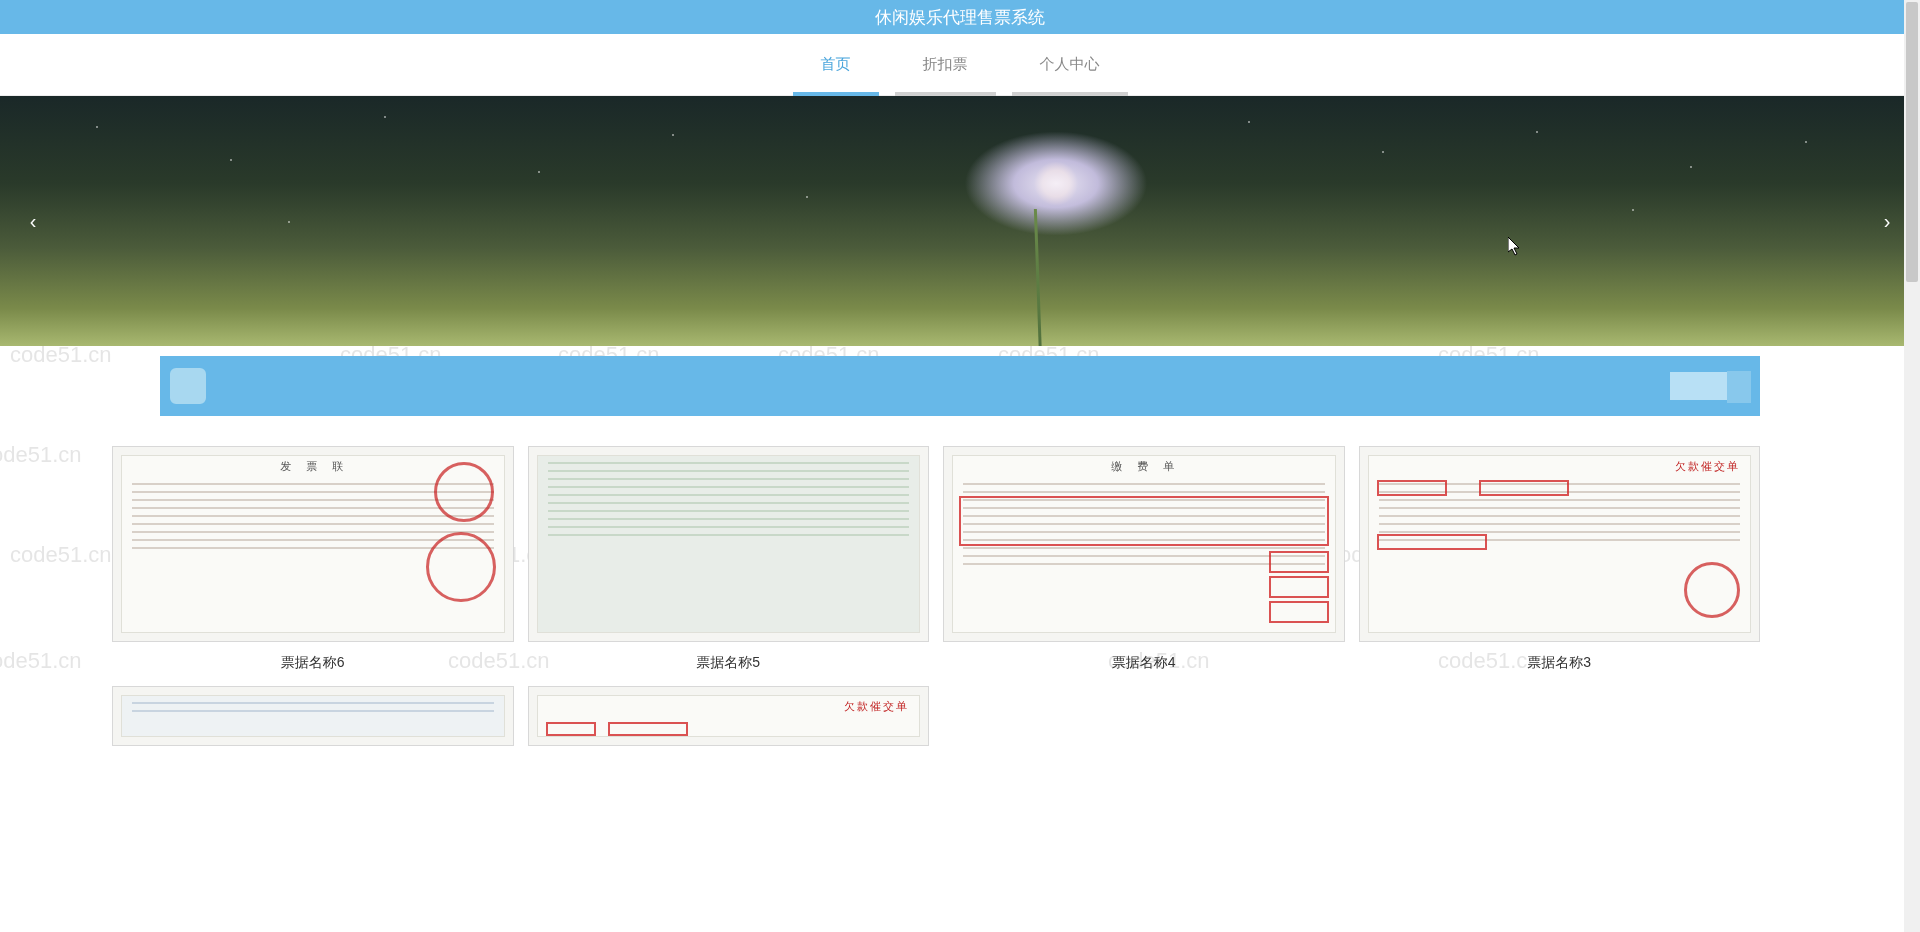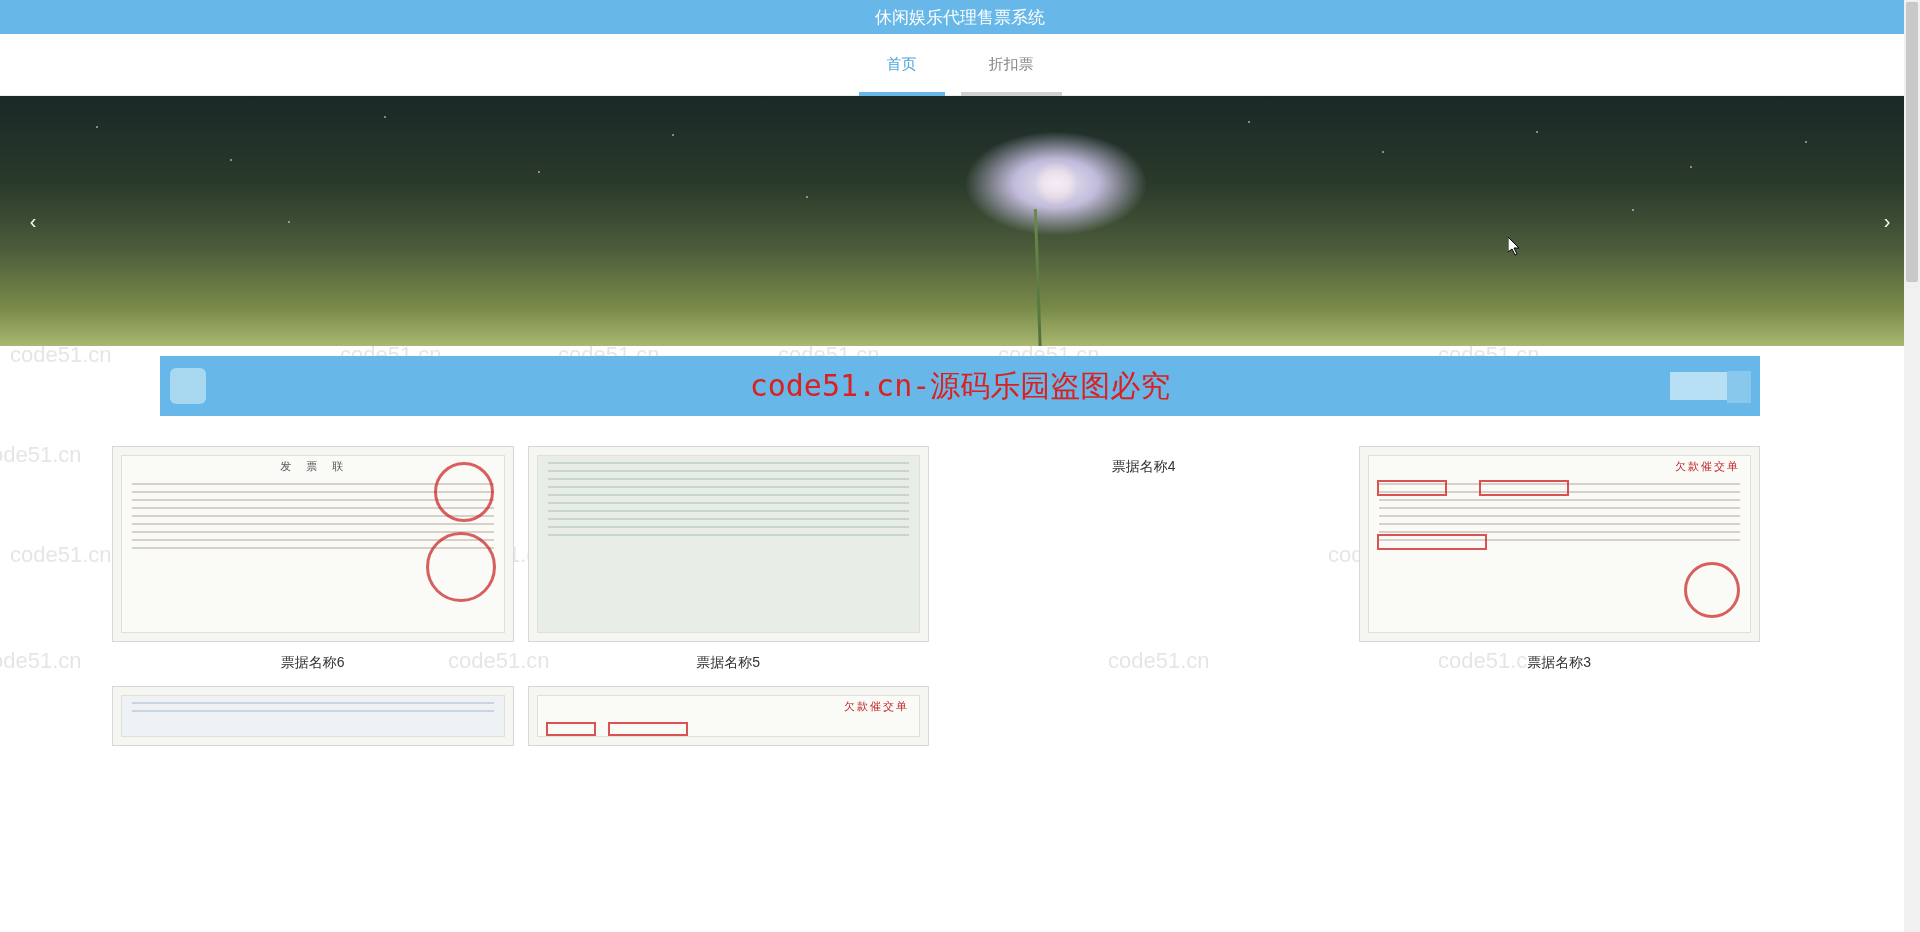--- a/index.html
+++ b/index.html
@@ -315,20 +315,23 @@
 <div class="top-bar">
   <div class="top-title">休闲娱乐代理售票系统</div>
 </div>
 
 <div class="nav-bar">
   <div class="nav-item active">
     <span>首页</span>
   </div>
   <div class="nav-item">
     <span>折扣票</span>
+  </div>
+  <div class="nav-item">
+    <span>个人中心</span>
   </div>
 </div>
 
 <div class="carousel">
   <div class="carousel-bg">
     <div class="flower-stem"></div>
     <div class="stars">
       <div class="star" style="left:5%; top:12%"></div>
       <div class="star" style="left:12%; top:25%"></div>
       <div class="star" style="left:20%; top:8%"></div>
@@ -347,21 +350,20 @@
   <div class="carousel-arrow left">
     <span>‹</span>
   </div>
   <div class="carousel-arrow right">
     <span>›</span>
   </div>
 </div>
 
 <div class="blue-strip">
   <div class="strip-box-left"></div>
-  <div class="strip-center">code51.cn-源码乐园盗图必究</div>
   <div class="strip-box-right"></div>
 </div>
 
 <div class="ticket-grid">
 
   <div class="ticket-card">
     <div class="ticket-image">
       <div class="doc-sim">
         <div class="header-text">发　票　联</div>
         <div class="stamp" style="right:10px; top:6px;"></div>
@@ -392,20 +394,40 @@
         <div class="line" style="background:#c8d8c8"></div>
           <div class="line" style="background:#c8d8c8"></div>
         <div class="line" style="background:#c8d8c8"></div>
           <div class="line" style="background:#c8d8c8"></div>
       </div>
     </div>
     <div class="ticket-label">票据名称5</div>
   </div>
 
   <div class="ticket-card">
+    <div class="ticket-image">
+      <div class="doc-sim">
+        <div class="header-text">缴　费　单</div>
+        <div class="redbox" style="left:6px; top:40px; right:6px; height:50px;"></div>
+        <div class="redbox" style="right:6px; top:95px; width:60px; height:22px;"></div>
+        <div class="redbox" style="right:6px; top:120px; width:60px; height:22px;"></div>
+        <div class="redbox" style="right:6px; top:145px; width:60px; height:22px;"></div>
+        <div class="line"></div>
+          <div class="line"></div>
+          <div class="line"></div>
+        <div class="line"></div>
+          <div class="line"></div>
+          <div class="line"></div>
+        <div class="line"></div>
+          <div class="line"></div>
+          <div class="line"></div>
+        <div class="line"></div>
+          <div class="line"></div>
+      </div>
+    </div>
     <div class="ticket-label">票据名称4</div>
   </div>
 
   <div class="ticket-card">
     <div class="ticket-image">
       <div class="doc-sim">
         <div class="header-text" style="text-align:right; padding-right:10px; color:#c02020;">欠款催交单</div>
         <div class="redbox" style="left:8px; top:24px; width:70px; height:16px;"></div>
         <div class="redbox" style="left:110px; top:24px; width:90px; height:16px;"></div>
         <div class="redbox" style="left:8px; top:78px; width:110px; height:16px;"></div>

